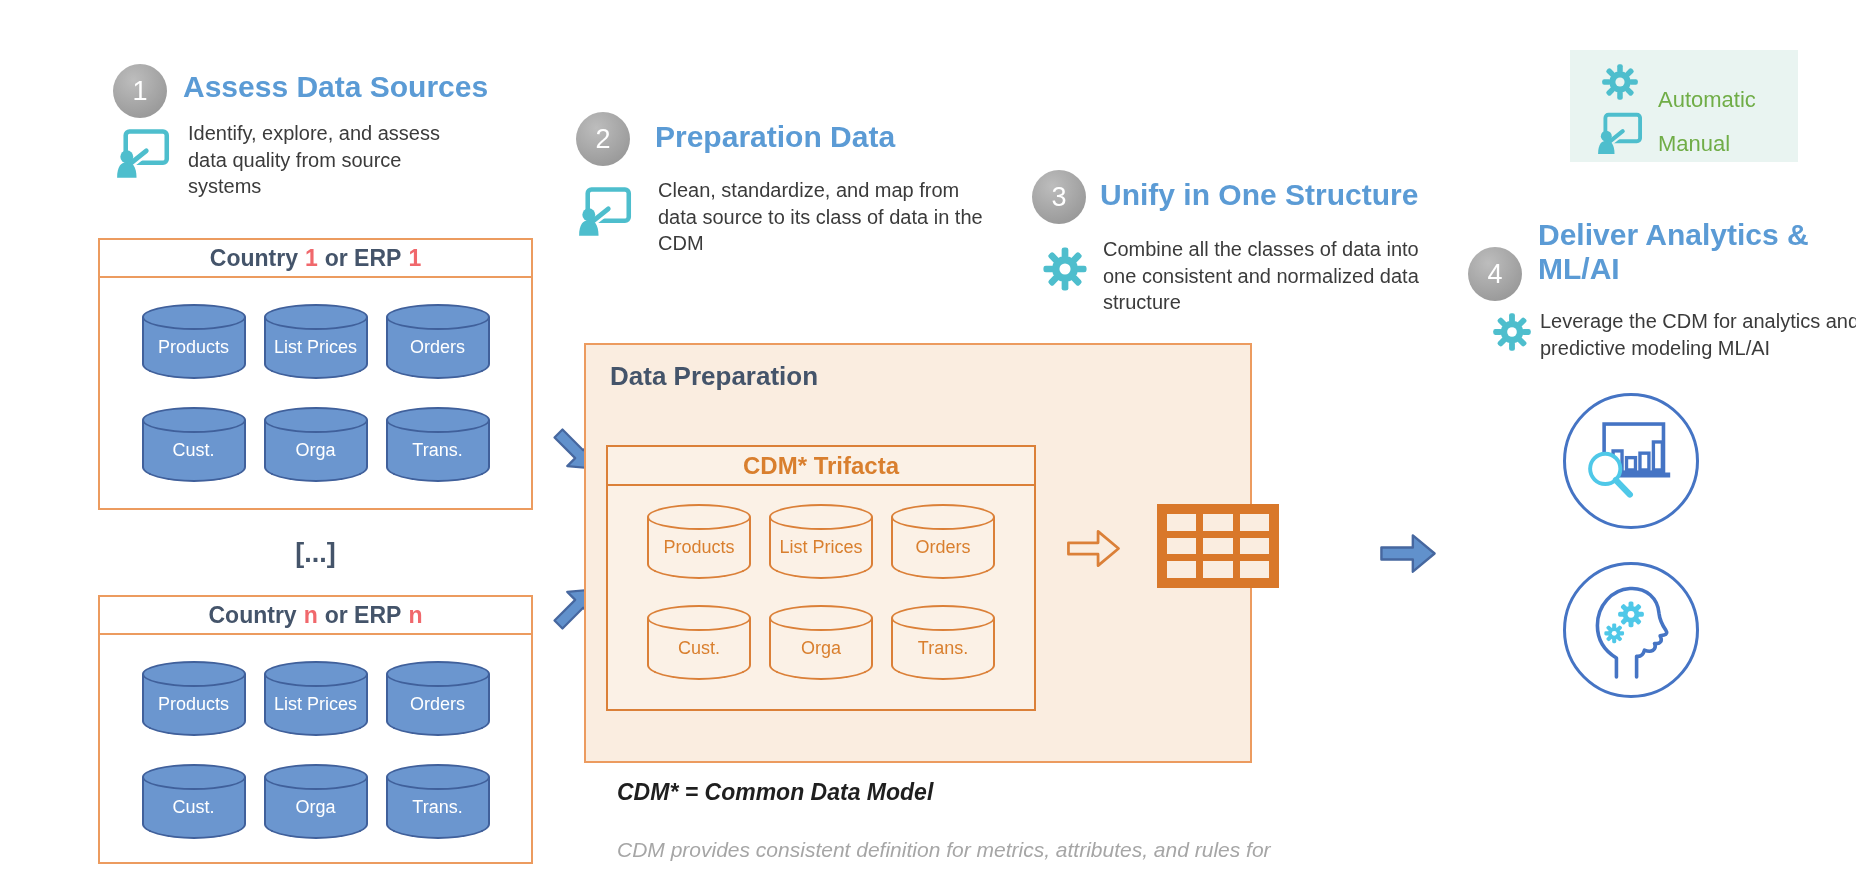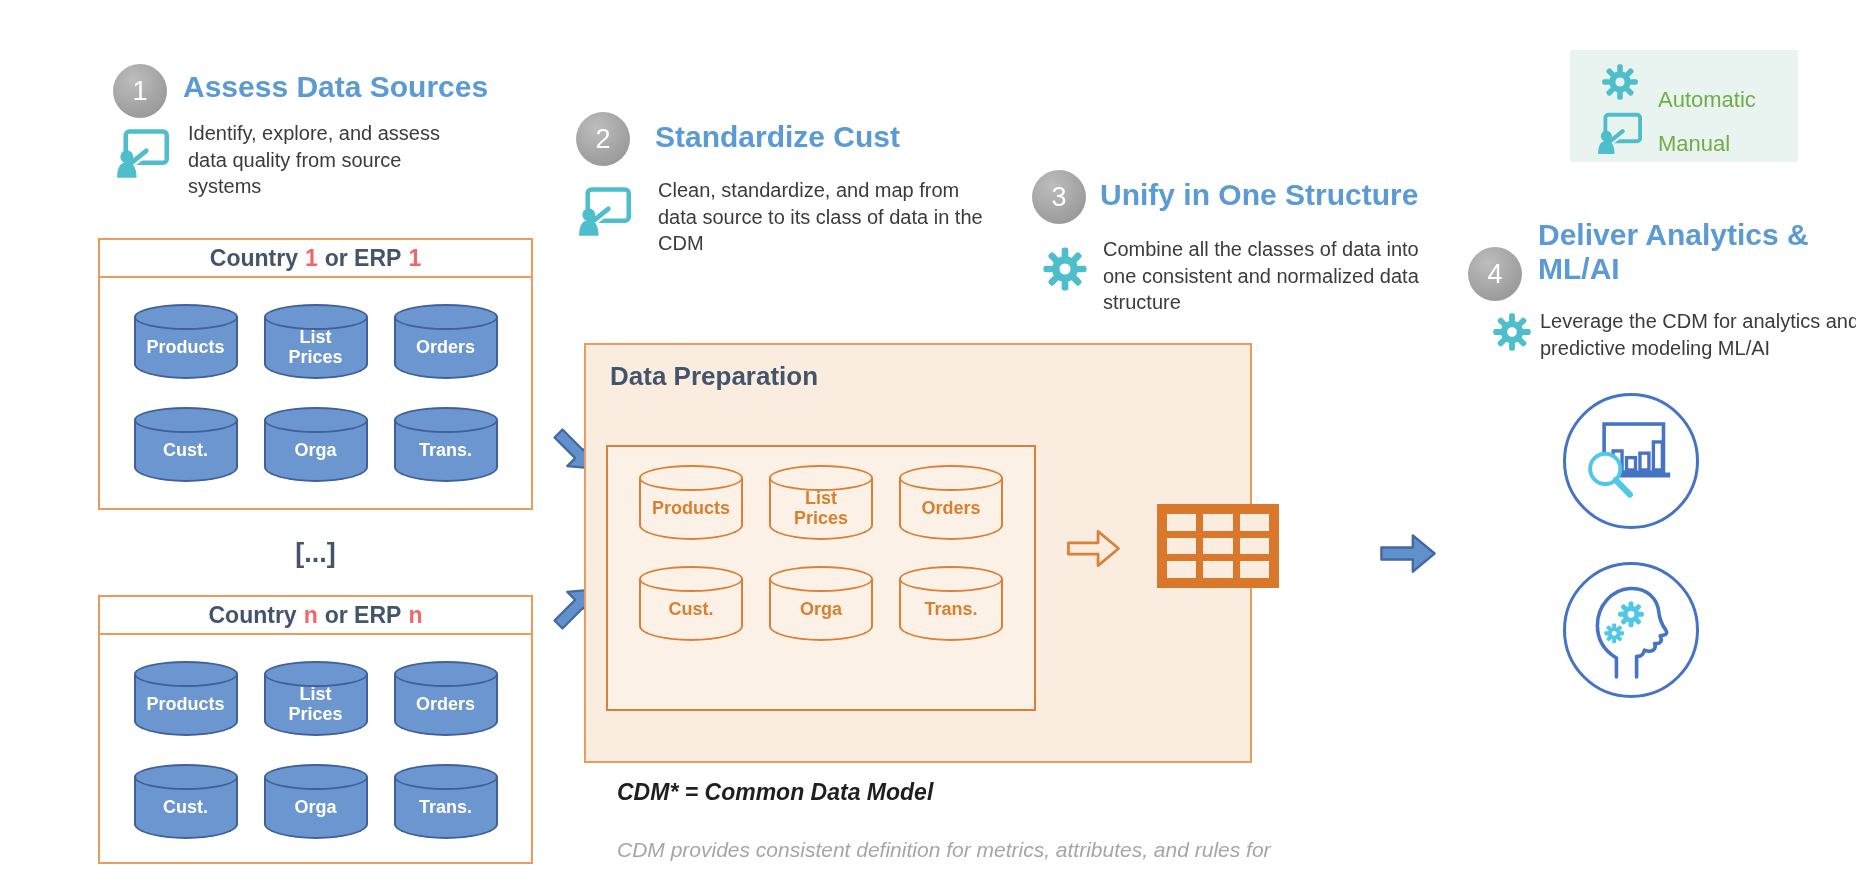--- a/index.html
+++ b/index.html
@@ -10,21 +10,21 @@
   .badge{width:54px;height:54px;border-radius:50%;
          background:radial-gradient(circle at 38% 30%,#bdbdbd,#9c9c9c 72%,#8f8f8f);
          color:#fff;font-size:27px;display:flex;align-items:center;justify-content:center;}
   .h-blue{color:#5B9BD5;font-weight:bold;font-size:30px;line-height:1.14;}
   .desc{color:#3b3b3b;font-size:20px;line-height:1.33;}
   
   .src-box{border:2px solid #EC9B5F;background:#fff;box-sizing:border-box;}
   .src-title{height:36px;border-bottom:2px solid #EC9B5F;display:flex;gap:7px;
              align-items:center;justify-content:center;font-size:23px;font-weight:bold;color:#44546A;}
   .src-title .red{color:#F0686C;}
-  .cyl-row{display:flex;gap:26px;justify-content:center;font-weight:bold;}
+  .cyl-row{display:flex;gap:18px;justify-content:center;}
   .cyl{position:relative;width:104px;height:62px;margin-top:13px;background:var(--fill);
        border:2px solid var(--stroke);border-top:none;border-radius:0 0 52px 52px / 0 0 15px 15px;
        display:flex;align-items:center;justify-content:center;box-sizing:border-box;}
   .cyl::before{content:"";position:absolute;left:-2px;right:-2px;top:-13px;height:26px;
        box-sizing:border-box;background:var(--fill);border:2px solid var(--stroke);border-radius:50%;}
   .cyl .lbl{position:relative;z-index:1;max-width:86px;text-align:center;font-size:18px;
        line-height:1.12;color:var(--txt);}
   .cyl.blue{--fill:#6B96CF;--stroke:#40609B;--txt:#ffffff;}
   .cyl.orange{--fill:#FBF1E6;--stroke:#DB8038;--txt:#D97F2E;}
   .ellipsis{font-size:27px;font-weight:bold;color:#44546A;text-align:center;}
@@ -63,21 +63,21 @@
     <circle cx="10" cy="26.5" r="6" fill="#4EBECD"></circle>
     <path d="M1,46 C1,35 5,31.5 10,31.5 C15,31.5 19,35 19,46 Z" fill="#4EBECD"></path>
     <path d="M13,33 L28,21" stroke="#4EBECD" stroke-width="4.5" stroke-linecap="round"></path>
   </svg>
 </div>
 <div class="abs desc" style="left:188px;top:120px;width:285px;">Identify, explore, and assess data quality from source systems</div>
 
 <div class="abs badge" style="left:576px;top:112px;">
     <span>2</span>
   </div>
-<div class="abs h-blue" style="left:655px;top:120px;">Standardize Cust</div>
+<div class="abs h-blue" style="left:655px;top:120px;">Preparation Data</div>
 <div class="abs" style="left:578px;top:186px;width:54px;height:50px;">
   <svg viewBox="0 0 50 46" width="54" height="50">
     <rect x="9" y="3" width="38" height="29" rx="3.5" fill="none" stroke="#4EBECD" stroke-width="4.2"></rect>
     <path d="M13,33 L28,21" stroke="#FFFFFF" stroke-width="9" stroke-linecap="round"></path>
     <circle cx="10" cy="26.5" r="6" fill="#4EBECD"></circle>
     <path d="M1,46 C1,35 5,31.5 10,31.5 C15,31.5 19,35 19,46 Z" fill="#4EBECD"></path>
     <path d="M13,33 L28,21" stroke="#4EBECD" stroke-width="4.5" stroke-linecap="round"></path>
   </svg>
 </div>
 <div class="abs desc" style="left:658px;top:177px;width:345px;">Clean, standardize, and map from data source to its class of data in the CDM</div>
@@ -227,20 +227,21 @@
 </div>
 <div class="abs" style="left:549px;top:586px;width:54px;height:42px;transform:rotate(-45deg);">
   <svg viewBox="0 0 48 36" width="54" height="42">
     <path d="M2,13 H28 V3 L46,18 L28,33 V23 H2 Z" fill="#6191CC" stroke="#46679F" stroke-width="2" stroke-linejoin="round"></path>
   </svg>
 </div>
 
 <div class="abs prep-box" style="left:584px;top:343px;width:668px;height:420px;">
   <div class="abs prep-title" style="left:24px;top:16px;">Data Preparation</div>
   <div class="cdm-box">
+    <div class="cdm-title">CDM* Trifacta</div>
     <div class="cyl-row" style="margin-top:18px;">
       <div class="cyl orange">
           <span class="lbl">Products</span>
         </div>
       <div class="cyl orange">
           <span class="lbl">List Prices</span>
         </div>
       <div class="cyl orange">
           <span class="lbl">Orders</span>
         </div>

